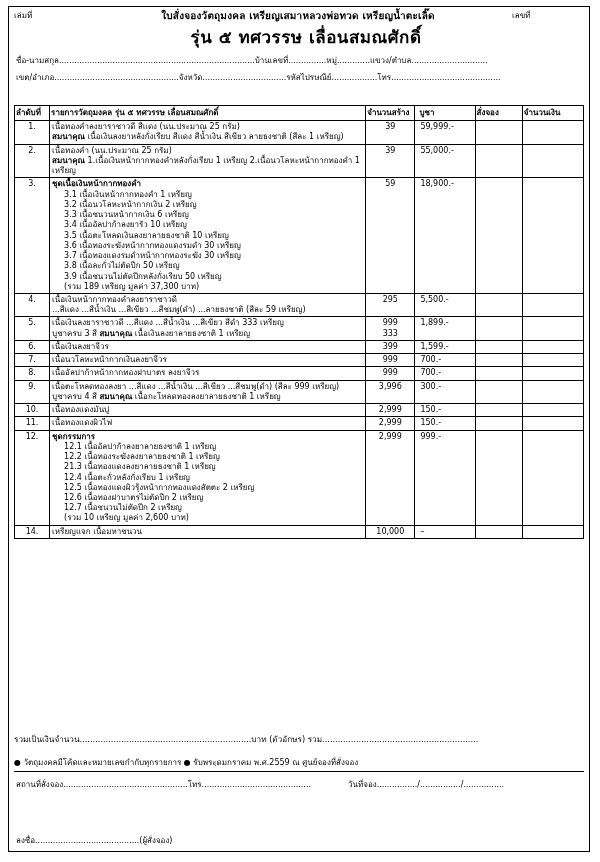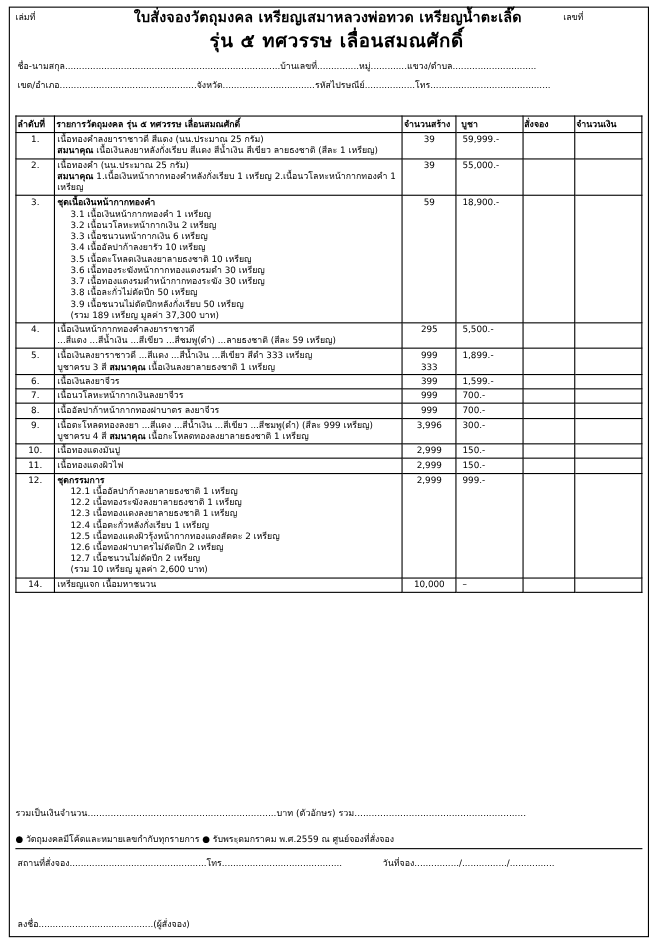--- a/index.html
+++ b/index.html
@@ -43,21 +43,21 @@
     align-items: center;
   }
   .lem {
     width: 70px;
     padding-left: 6px;
     font-size: 8px;
   }
   .hdr-title {
     flex: 1;
     text-align: center;
-    font-size: 13px;
+    font-size: 10px;
     font-weight: bold;
     letter-spacing: .2px;
   }
   .lek {
     width: 78px;
     text-align: left;
     font-size: 8px;
   }
   .big-title {
     position: absolute;
@@ -317,21 +317,21 @@
           <td class="c-price price">150.-</td>
           <td class="c-order"></td>
           <td class="c-amount"></td>
         </tr>
         <tr>
           <td class="c-no">12.</td>
           <td class="c-desc">
             <div class="bold">ชุดกรรมการ</div>
             <div class="sub">12.1 เนื้ออัลปาก้าลงยาลายธงชาติ 1 เหรียญ</div>
             <div class="sub">12.2 เนื้อทองระฆังลงยาลายธงชาติ 1 เหรียญ</div>
-            <div class="sub">12.3 เนื้อทองแดงลงยาลายธงชาติ 1 เหรียญ</div>
+            <div class="sub">21.3 เนื้อทองแดงลงยาลายธงชาติ 1 เหรียญ</div>
             <div class="sub">12.4 เนื้อตะกั่วหลังกั่งเรียบ 1 เหรียญ</div>
             <div class="sub">12.5 เนื้อทองแดงผิวรุ้งหน้ากากทองแดงสัตตะ 2 เหรียญ</div>
             <div class="sub">12.6 เนื้อทองฝาบาตรไม่ตัดปีก 2 เหรียญ</div>
             <div class="sub">12.7 เนื้อชนวนไม่ตัดปีก 2 เหรียญ</div>
             <div class="sub">(รวม 10 เหรียญ มูลค่า 2,600 บาท)</div>
           </td>
           <td class="c-qty qty">
             <div>2,999</div>
           </td>
           <td class="c-price price">999.-</td>

